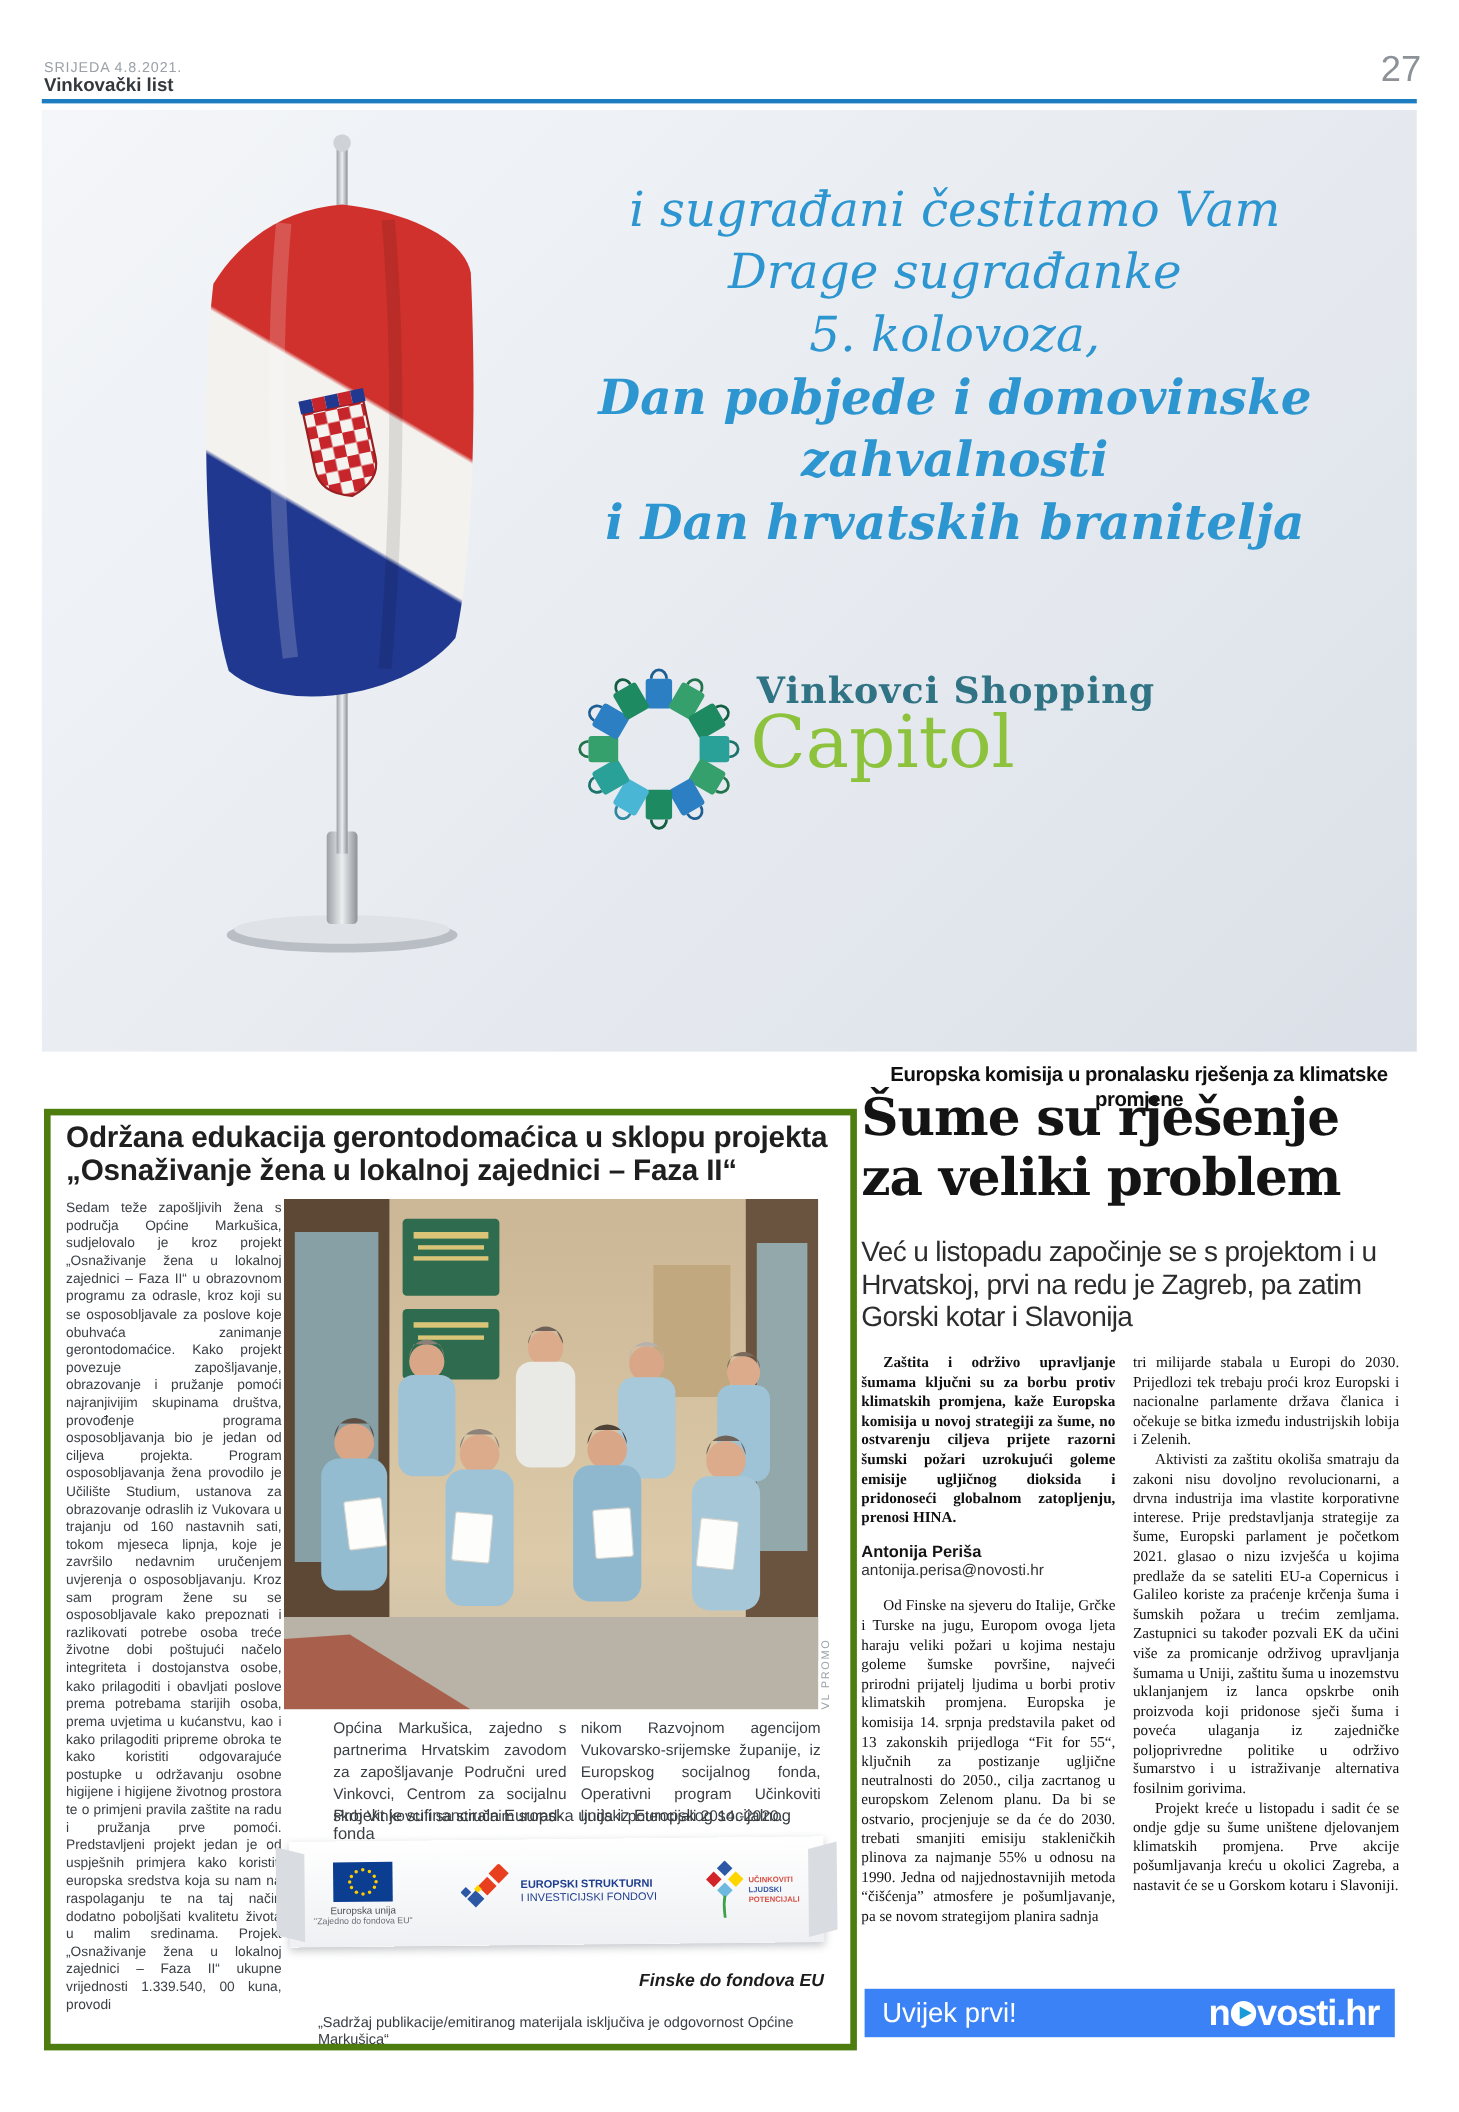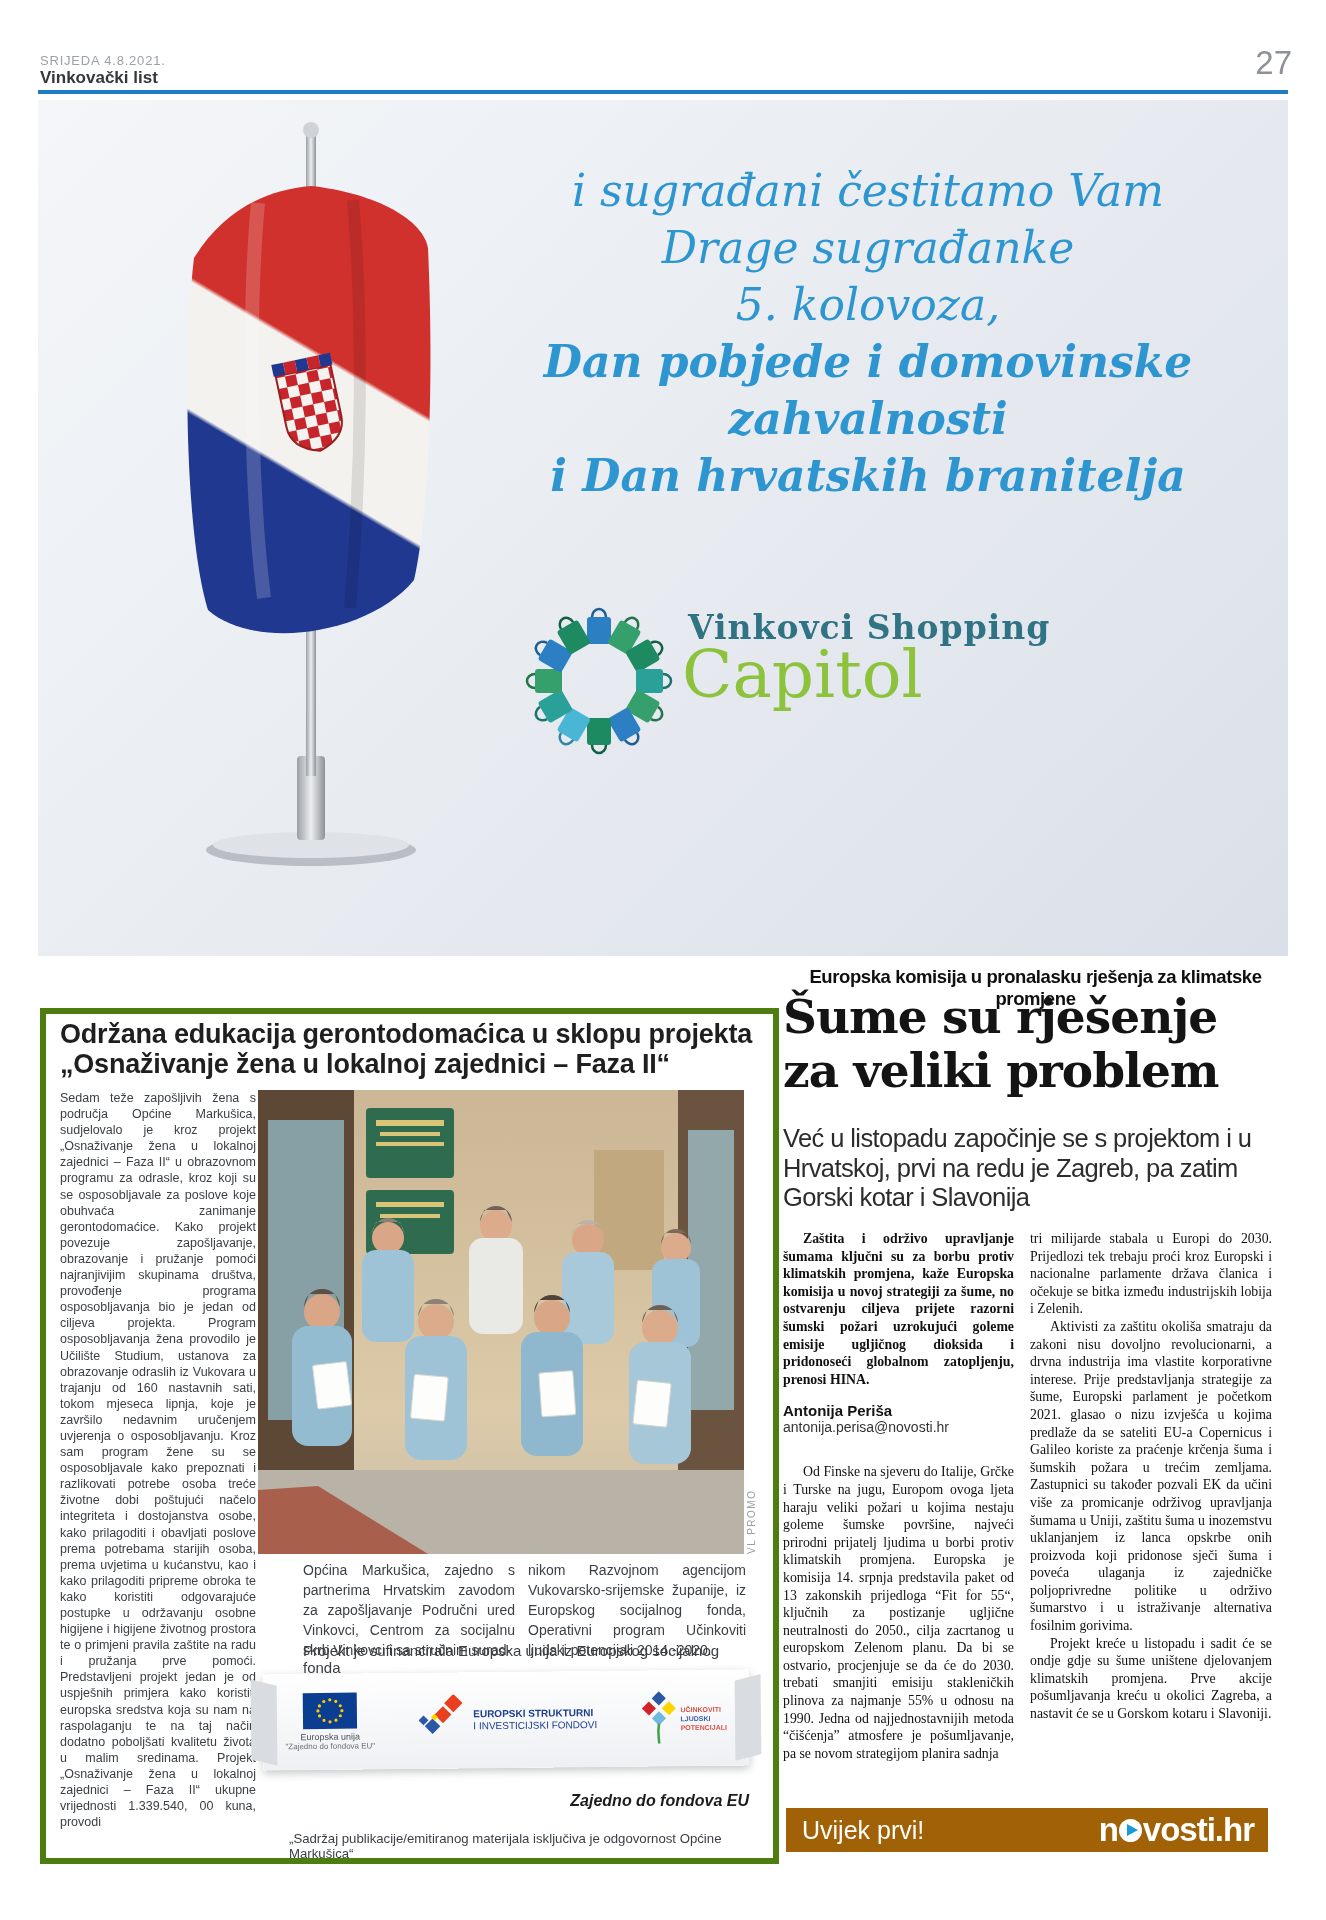--- a/index.html
+++ b/index.html
@@ -68,24 +68,24 @@
        line-height:54px;font-weight:700;color:#141414;letter-spacing:-1px;}
   .subhead{left:783px;top:1124px;width:480px;font-size:25.5px;line-height:29.5px;
            color:#2c2c2c;letter-spacing:-.6px;}
   .colA{left:783px;top:1230px;width:231px;height:574px;overflow:hidden;}
   .colB{left:1030px;top:1230px;width:242px;height:574px;overflow:hidden;}
   .rbody{font-family:"Liberation Serif",serif;font-size:13.8px;line-height:17.6px;
          text-align:justify;color:#101010;margin:0;}
   .rlead{font-weight:700;text-indent:20px;}
   .rind{text-indent:20px;}
   .author{margin-top:14px;font-size:15px;font-weight:700;color:#141414;}
-  .email{font-size:14px;color:#333;margin-bottom:28px;}
-
-  
-  .bar{left:786px;top:1808px;width:482px;height:44px;background:#a16207;display:flex;
+  .email{font-size:14px;color:#333;margin-bottom:16px;}
+
+  
+  .bar{left:786px;top:1808px;width:482px;height:44px;background:#3b82f6;display:flex;
        align-items:center;justify-content:space-between;padding:0 14px 0 16px;box-sizing:border-box;}
   .tagline{color:#fff;font-size:25px;}
   .brand{color:#fff;font-size:33px;font-weight:800;letter-spacing:-1px;display:flex;align-items:center;}
   .play-o{display:inline-block;width:23px;height:23px;background:#fff;border-radius:50%;
           position:relative;margin:0 1px;}
   .play-o:after{content:"";position:absolute;left:8px;top:5px;width:0;height:0;
                 border-left:11px solid #189bd8;border-top:6.5px solid transparent;border-bottom:6.5px solid transparent;}
 </style>
 </head>
 <body>
@@ -338,21 +338,21 @@
           <path d="M17,32 C15,42 17,48 17,52" stroke="#3fa24a" stroke-width="2.5" fill="none"></path>
         </svg>
         <div class="esf-txt">
           <div class="esf-l1">UČINKOVITI</div>
           <div class="esf-l2">LJUDSKI</div>
           <div class="esf-l3">POTENCIJALI</div>
         </div>
       </div>
     </div>
 
-    <div class="slogan">Zajedno do fondova EU</div>
+    <div class="slogan">Finske do fondova EU</div>
     <div class="disclaimer">„Sadržaj publikacije/emitiranog materijala isključiva je odgovornost Općine Markušica“</div>
   </div>
 
   <div class="abs kicker">Europska komisija u pronalasku rješenja za klimatske promjene</div>
   <div class="abs rh1">
     <div>Šume su rješenje</div>
     <div>za veliki problem</div>
   </div>
   <div class="abs subhead">Već u listopadu započinje se s projektom i u Hrvatskoj, prvi na redu je Zagreb, pa zatim Gorski kotar i Slavonija</div>
 

